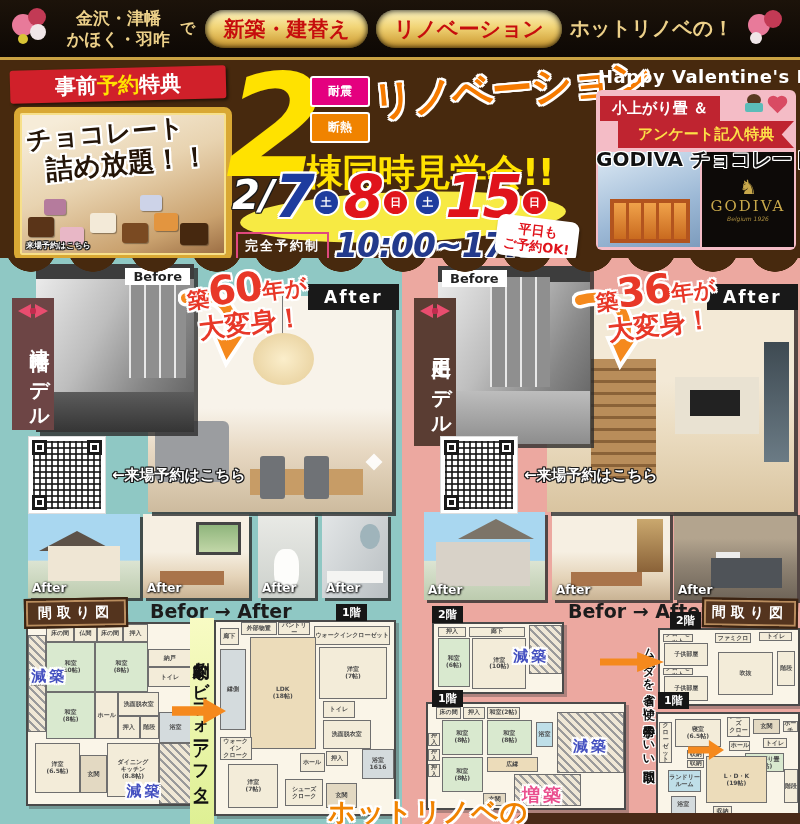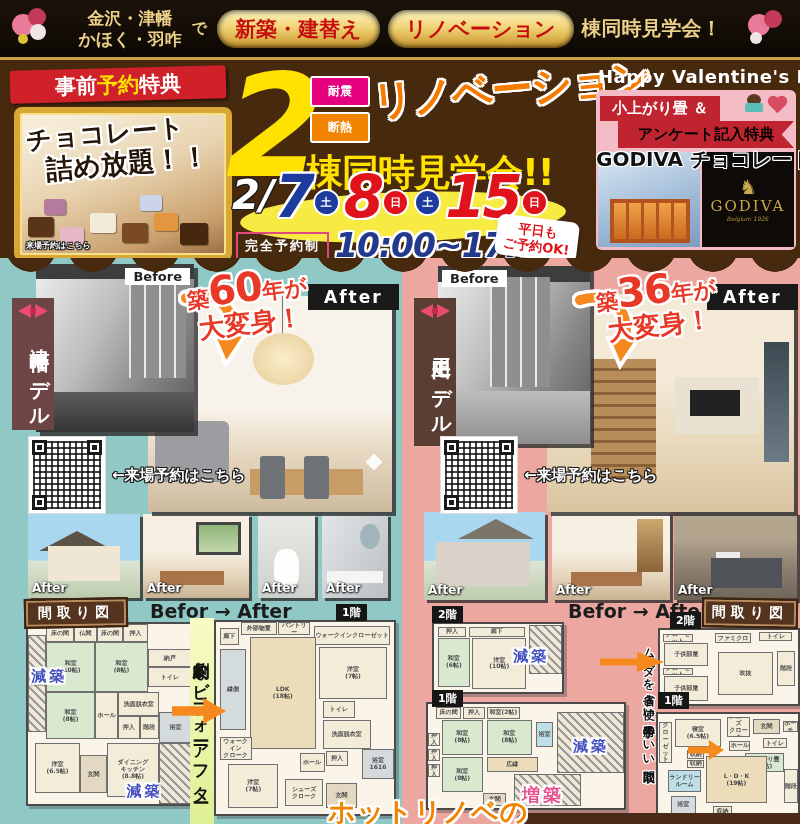--- a/index.html
+++ b/index.html
@@ -53,21 +53,21 @@
   #resv-row{position:absolute;left:236px;top:166px;display:flex;align-items:center;}
   #resv-box{border:2px solid #e0487e;color:#fff;font-weight:900;font-size:13px;padding:3px 7px;letter-spacing:2px;white-space:nowrap;}
   #time-text{font-weight:900;font-size:33px;color:#233a8c;font-style:italic;letter-spacing:-1px;margin-left:6px;white-space:nowrap;}
   #weekday-chip{position:absolute;left:496px;top:158px;background:#fff;border-radius:8px;transform:rotate(7deg);
       color:#e0131b;font-weight:900;font-size:13px;line-height:1.2;text-align:center;padding:5px 8px;box-shadow:1px 2px 3px rgba(0,0,0,.4);}
   
   #val-title{position:absolute;left:598px;top:6px;width:198px;text-align:center;color:#fff;font-weight:900;font-size:18px;letter-spacing:.5px;white-space:nowrap;}
   #val-panel{position:absolute;left:596px;top:30px;width:200px;height:160px;background:#f4bcc6;border-radius:6px;}
   #val-ribbon1{position:absolute;left:4px;top:6px;width:120px;height:25px;background:#bf2430;color:#fff;font-weight:900;
       font-size:15px;display:flex;align-items:center;justify-content:center;}
-  #val-ribbon2{position:absolute;left:22px;top:31px;width:176px;height:27px;background:#bf2430;color:#000000;font-weight:900;
+  #val-ribbon2{position:absolute;left:22px;top:31px;width:176px;height:27px;background:#bf2430;color:#fde047;font-weight:900;
       font-size:15px;display:flex;align-items:center;justify-content:center;
       clip-path:polygon(0 0,100% 0,93% 50%,100% 100%,0 100%);}
   .choc-cup{position:absolute;left:148px;top:4px;width:20px;height:18px;}
   .choc-cup .cup{position:absolute;bottom:0;left:1px;width:18px;height:9px;background:#5bbcb8;border-radius:2px;}
   .choc-cup .ball{position:absolute;top:0;left:3px;width:14px;height:12px;border-radius:50%;background:#5a3category;background:#5a3a22;}
   .heart{position:absolute;left:176px;top:10px;width:11px;height:11px;background:#d94b63;transform:rotate(45deg);}
   .heart::before,.heart::after{content:"";position:absolute;width:11px;height:11px;border-radius:50%;background:#d94b63;}
   .heart::before{left:-6px;} .heart::after{top:-6px;}
   #val-imgs{position:absolute;left:2px;top:62px;width:196px;height:95px;display:flex;gap:2px;}
   #godiva-box{width:102px;height:95px;background:linear-gradient(160deg,#dce9f4,#9db9d6 60%,#7d9cbd);position:relative;overflow:hidden;}
@@ -183,21 +183,21 @@
       <span class="fc" style="left:20px;top:16px;width:16px;height:16px;background:#f0e6e8;"></span>
       <span class="fc" style="left:8px;top:26px;width:10px;height:10px;background:#d9c435;"></span>
     </div>
     <div class="region">
       <div>金沢・津幡</div>
       <div>かほく・羽咋</div>
     </div>
     <span class="de">で</span>
     <span class="pill">新築・建替え</span>
     <span class="pill">リノベーション</span>
-    <span class="tail">棟同時見学会！</span>
+    <span class="tail">ホットリノベの！</span>
     <div class="flower" id="flower-r">
       <span class="fc" style="left:2px;top:6px;width:22px;height:22px;background:#e87a9a;"></span>
       <span class="fc" style="left:18px;top:2px;width:18px;height:18px;background:#c23a55;"></span>
       <span class="fc" style="left:4px;top:24px;width:12px;height:12px;background:#f0e6e8;"></span>
     </div>
   </div>
 
   <div id="band">
 
     <div id="presale-ribbon">

